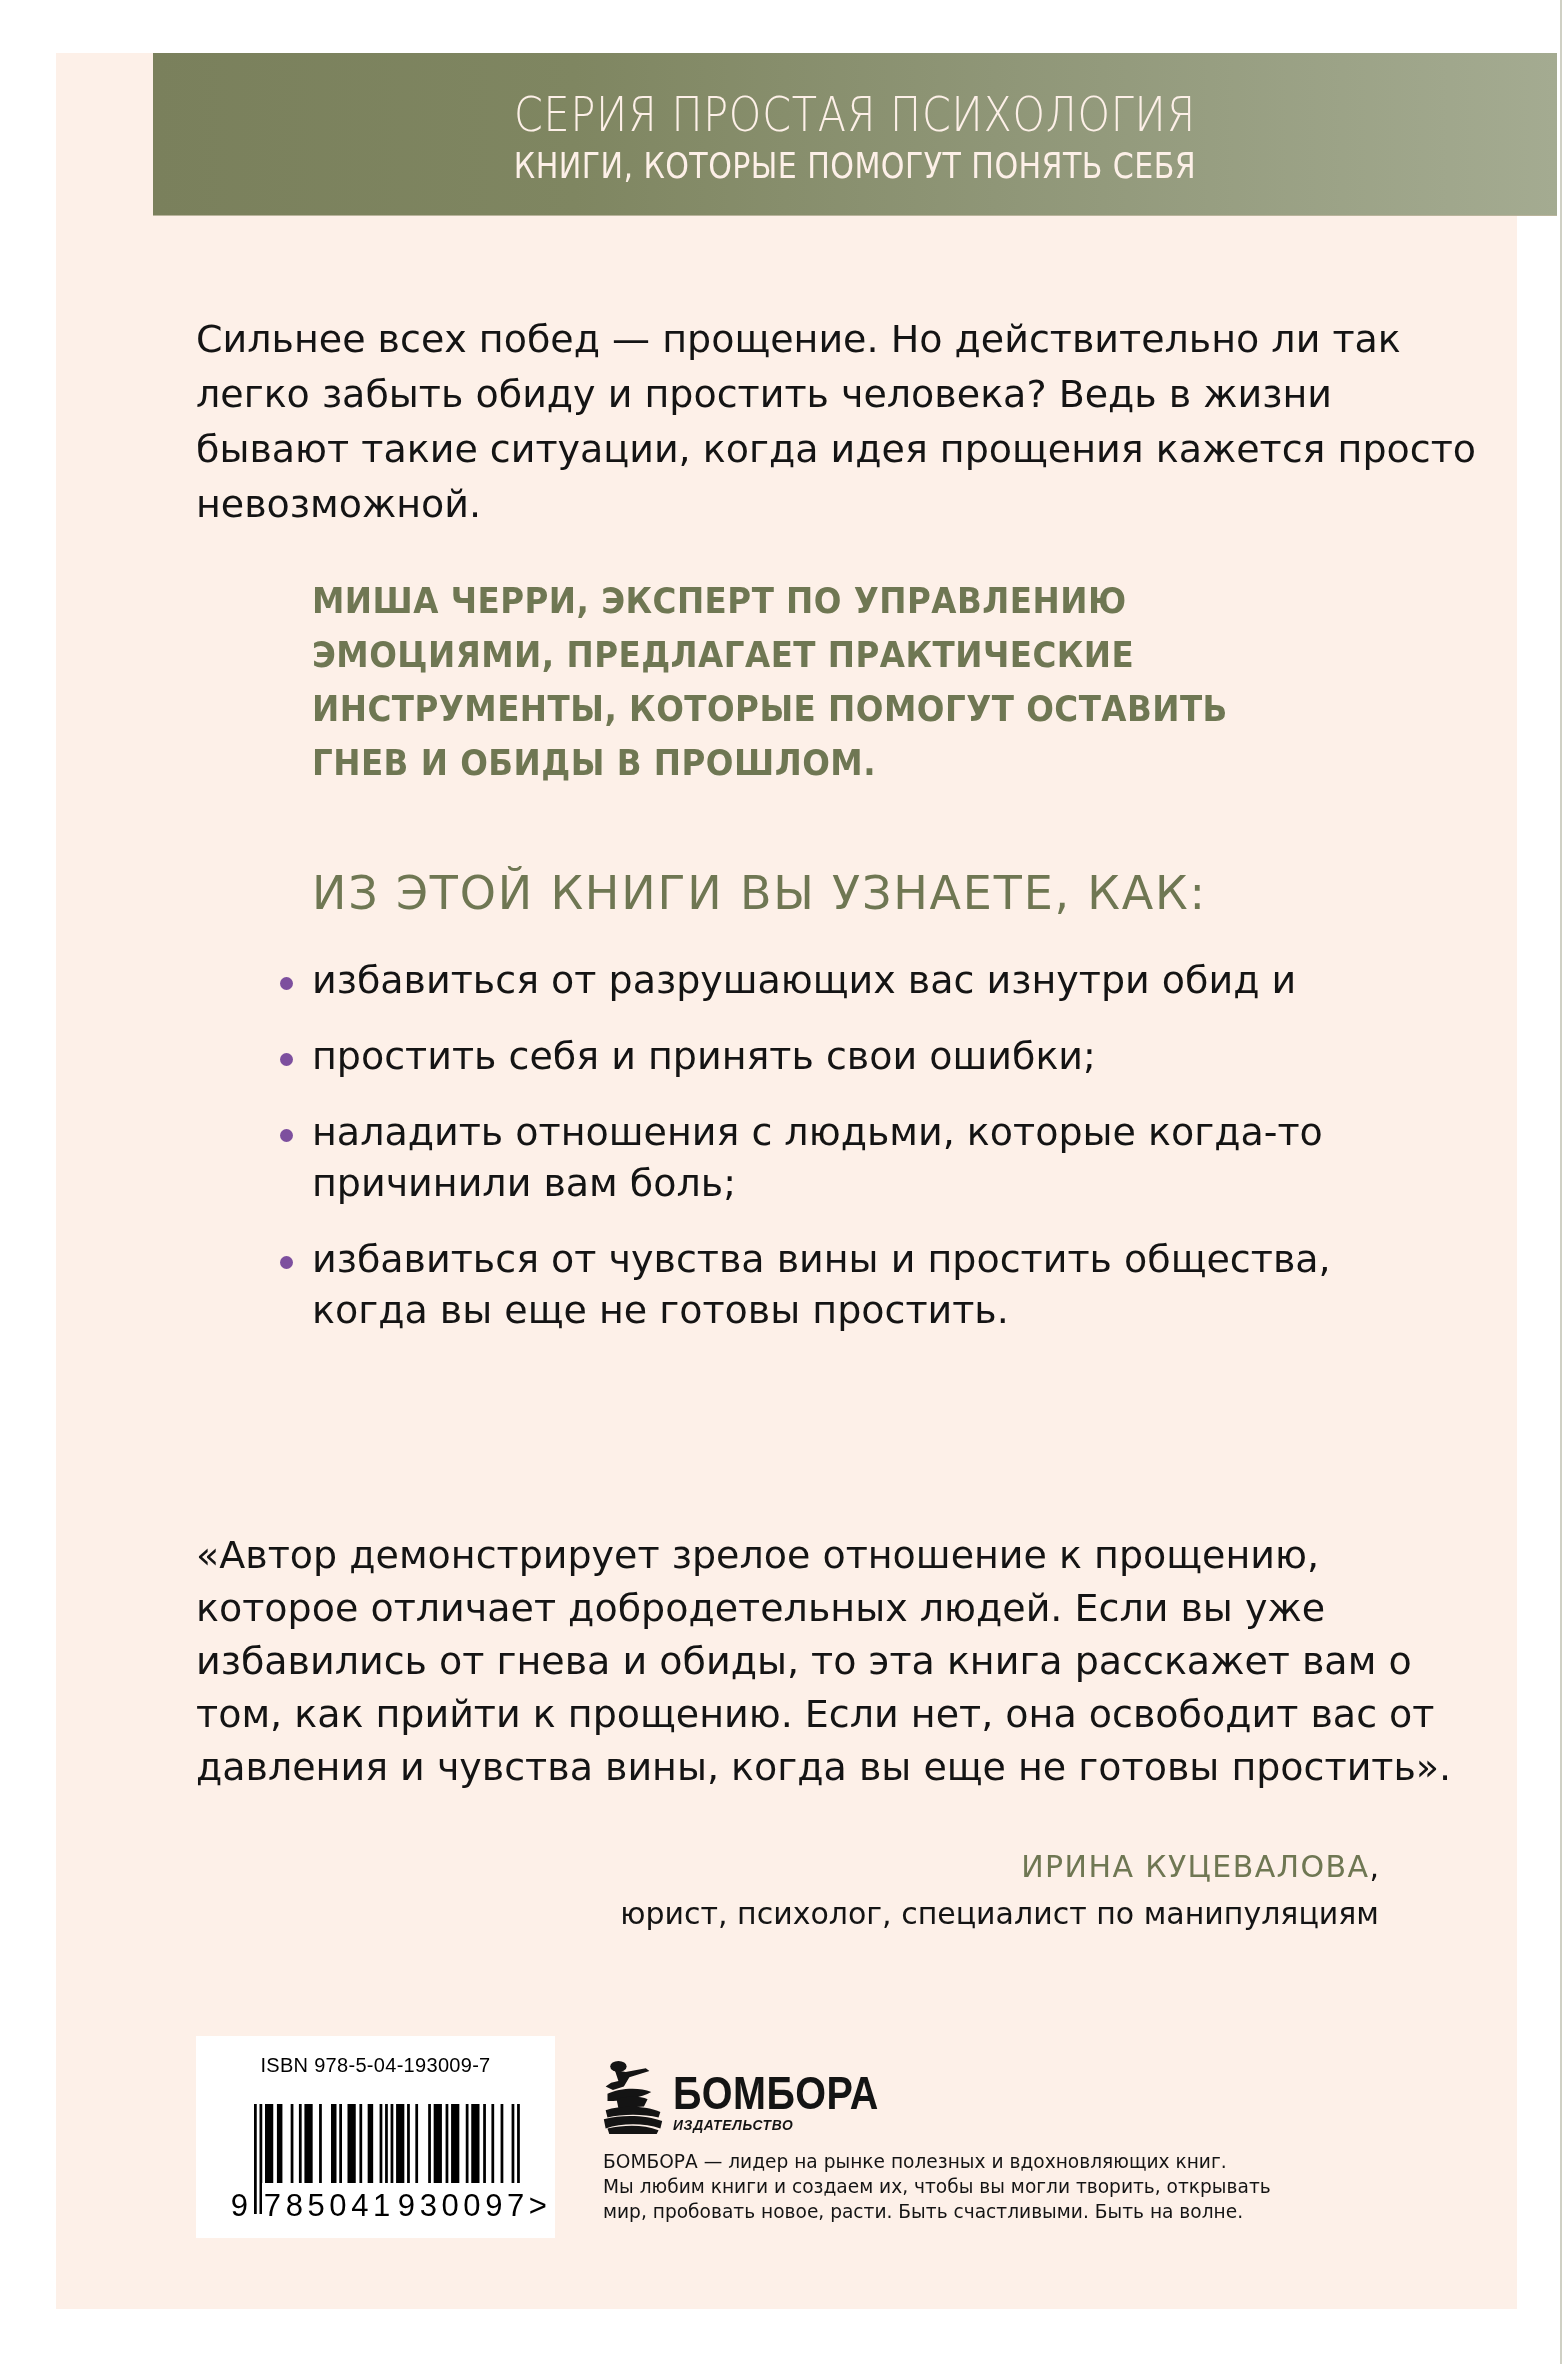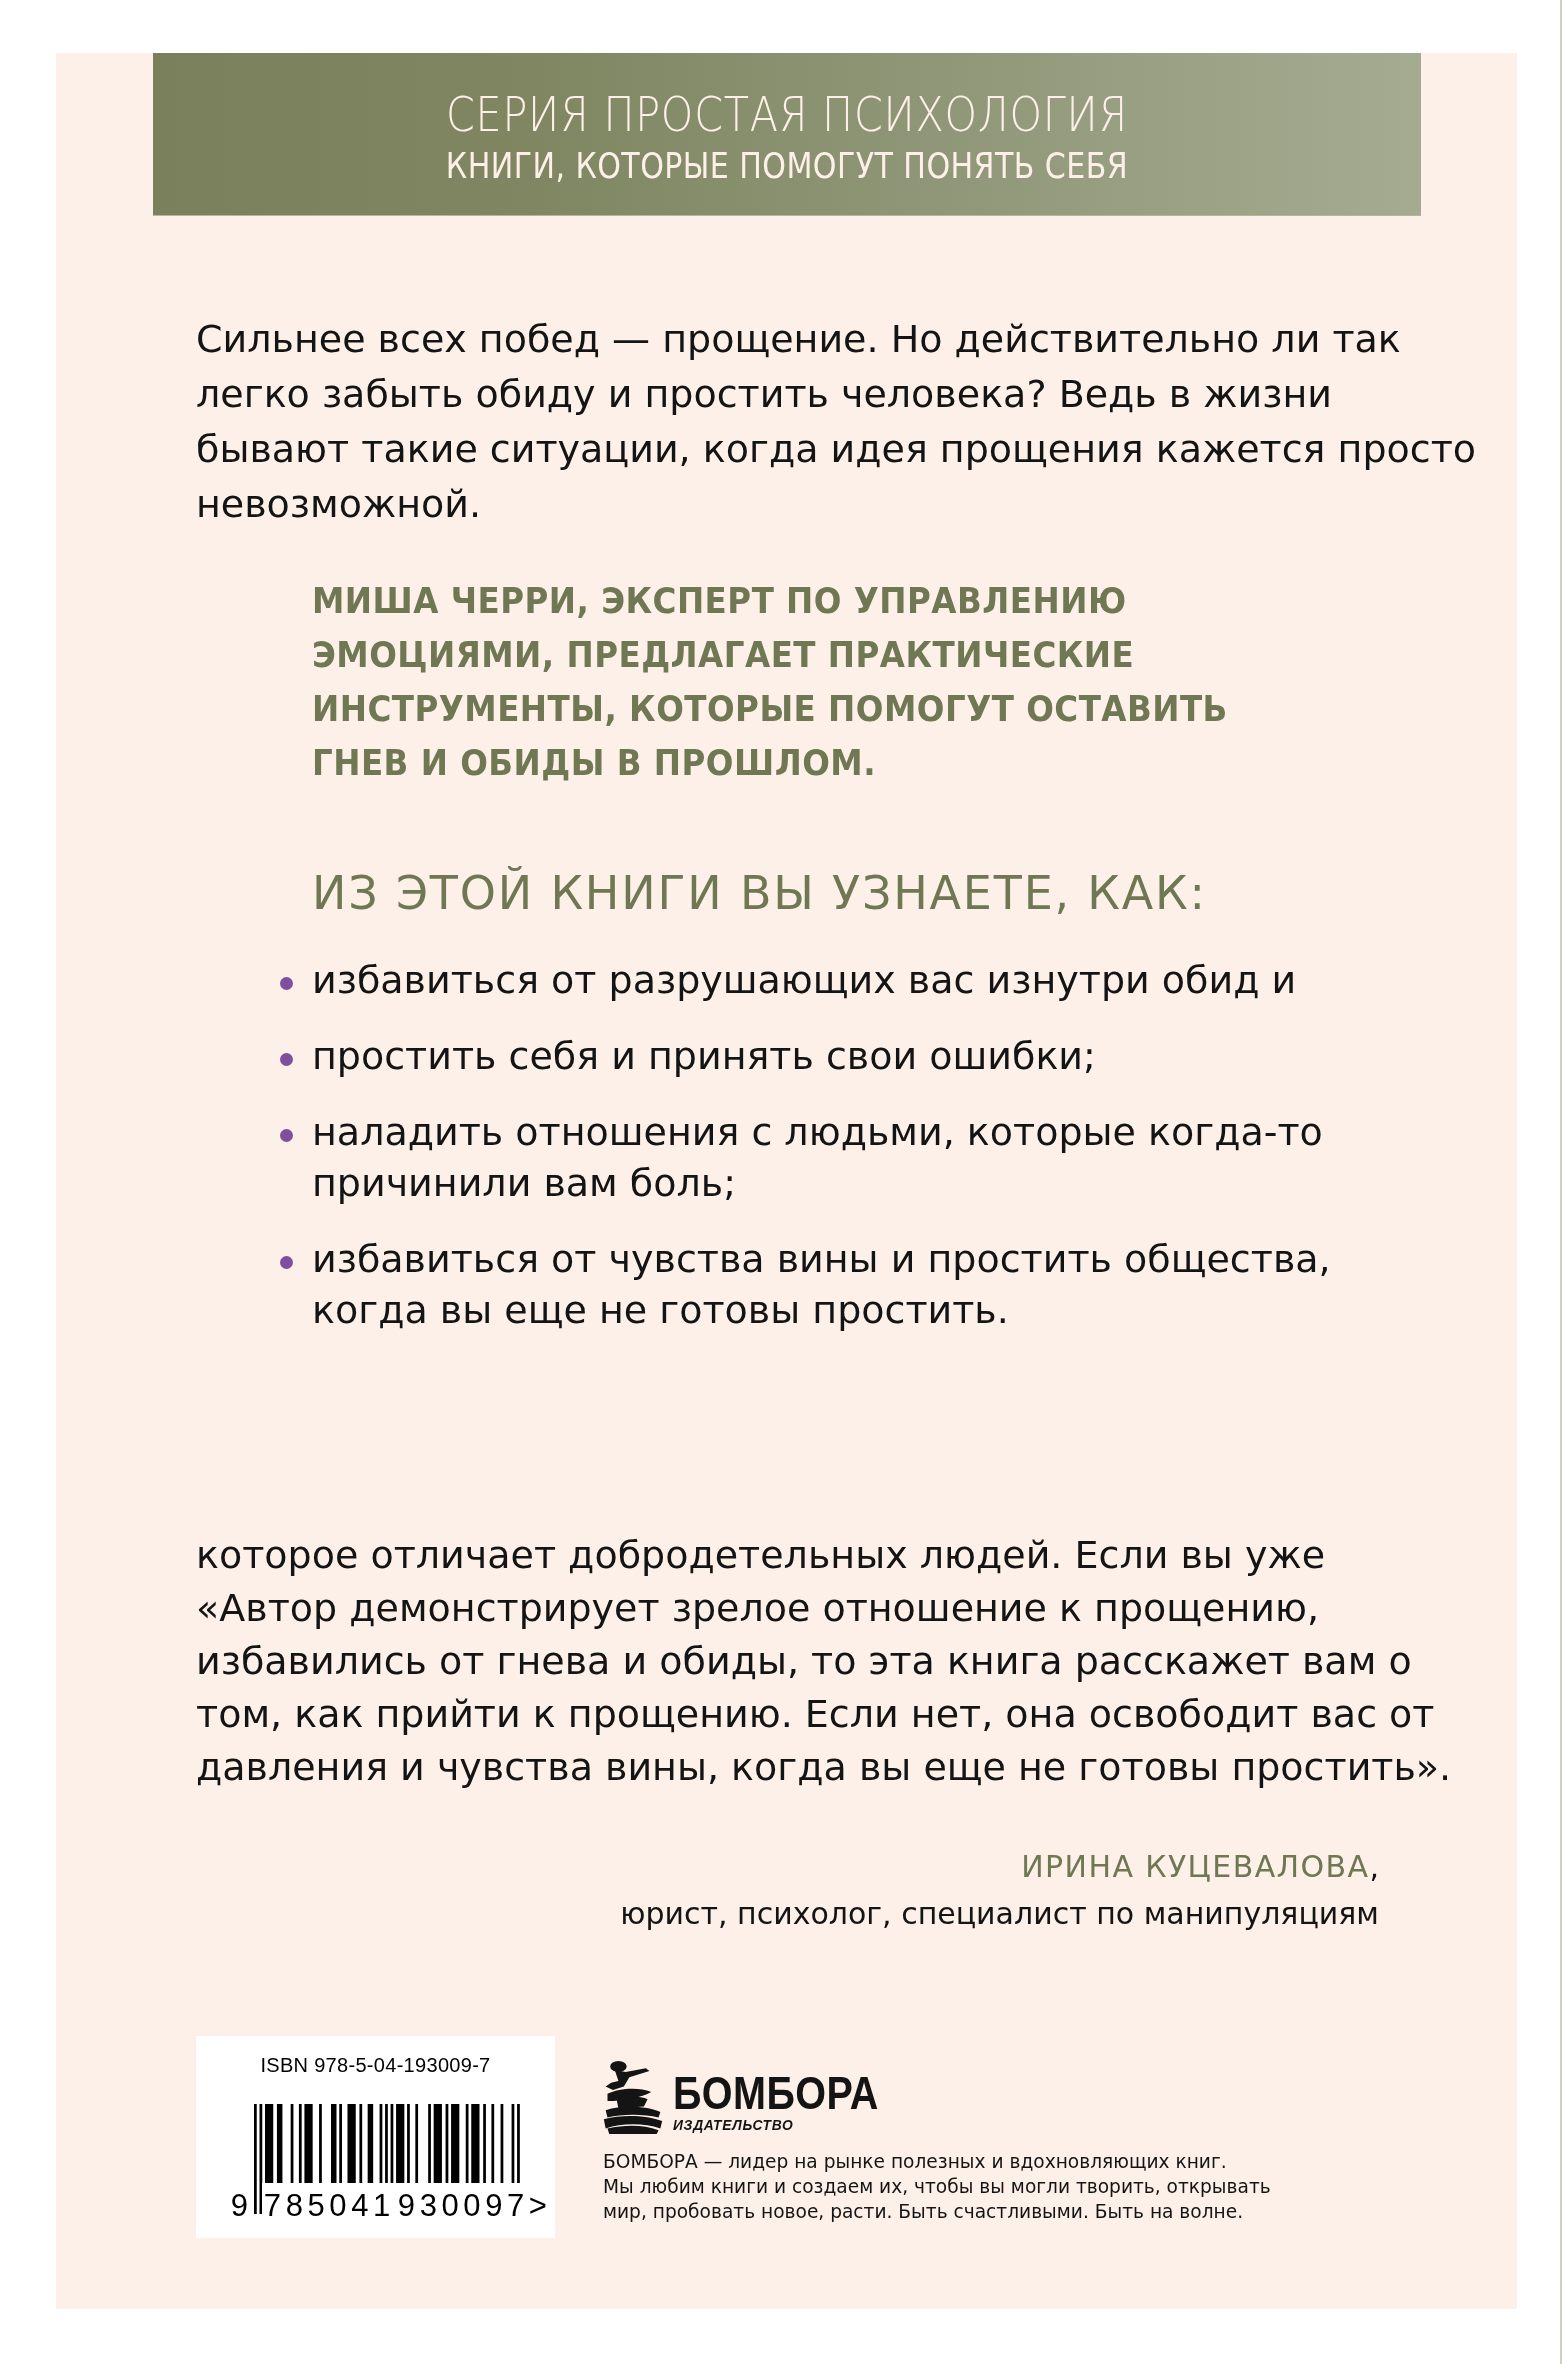--- a/index.html
+++ b/index.html
@@ -10,21 +10,21 @@
 
   .cover {
     position: absolute; left: 56px; top: 53px; width: 1461px; height: 2256px;
     background: #fdf0e8;
   }
   .edge-line {
     position: absolute; left: 1560px; top: 0; width: 1.8px; height: 2365px; background: #cfd0c4;
   }
 
   .banner {
-    position: absolute; left: 153px; top: 53px; width: 1268px; height: 163px;
+    position: absolute; left: 153px; top: 53px; width: 1404px; height: 163px;
     background: linear-gradient(90deg, #7a805c 0%, #7f8661 30%, #8f9677 60%, #a4ab91 100%);
     border-bottom: 1.8px solid #b9b49c;
     text-align: center; color: #fdf0e8;
   }
   .banner .series {
     position: absolute; left: 0; right: 0; top: 79px;
     font-family: "DejaVu Sans", sans-serif; font-weight: 300;
     font-size: 48px; letter-spacing: 0.9px; line-height: 1;
     transform: scaleX(0.86); transform-origin: center;
     font-stretch: condensed;
@@ -152,22 +152,22 @@
     <div class="line">причинили вам боль;</div>
   </div>
   <div class="bullet-item">
     <span class="bullet-dot"></span>
     <div class="line">избавиться от чувства вины и простить общества,</div>
     <div class="line">когда вы еще не готовы простить.</div>
   </div>
 </div>
 
 <div class="text quote lines">
+  <div>«Автор демонстрирует зрелое отношение к прощению,</div>
   <div>которое отличает добродетельных людей. Если вы уже</div>
-  <div>«Автор демонстрирует зрелое отношение к прощению,</div>
   <div>избавились от гнева и обиды, то эта книга расскажет вам о</div>
   <div>том, как прийти к прощению. Если нет, она освободит вас от</div>
   <div>давления и чувства вины, когда вы еще не готовы простить».</div>
 </div>
 
 <div class="attribution">
   <div class="attr-name"><span>ИРИНА КУЦЕВАЛОВА</span><span class="comma">,</span></div>
   <div class="attr-role">юрист, психолог, специалист по манипуляциям</div>
 </div>
 

